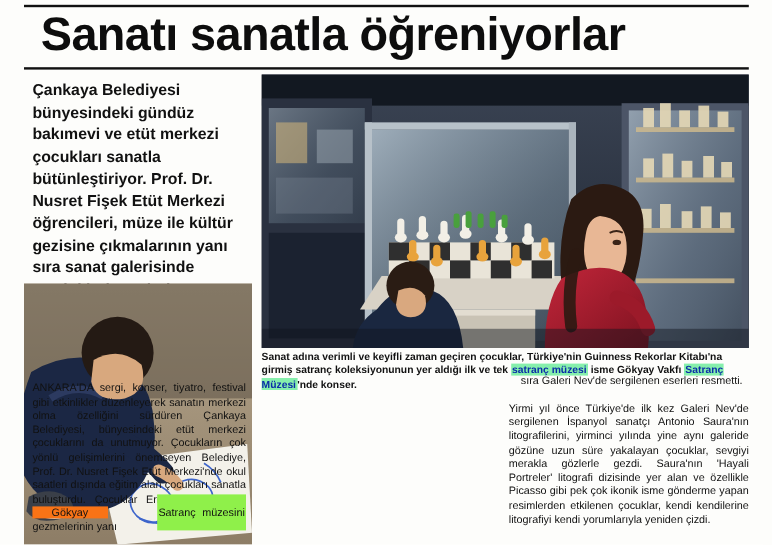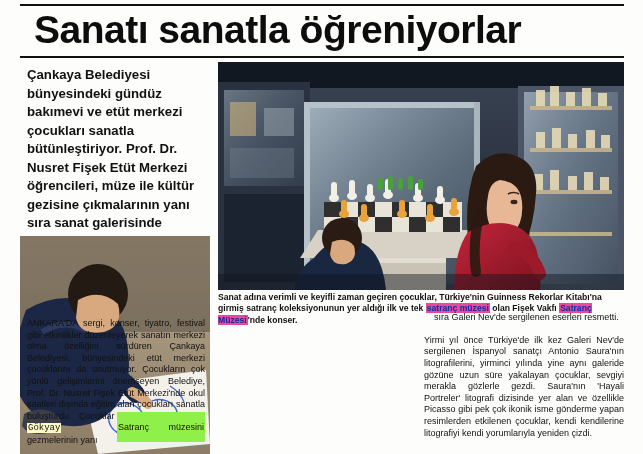--- a/index.html
+++ b/index.html
@@ -78,44 +78,43 @@
     position: absolute;
     left: 218px;
     top: 292px;
     width: 406px;
     font-size: 8.6px;
     line-height: 11.4px;
     font-weight: bold;
     color: #111;
   }
   .caption .hl {
-    background: #ec4899;
+    background: #86efac;
     padding: 0 1px;
   }
   .caption .hl-blue {
     color: #0b2ea8;
   }
   
   .col {
     position: absolute;
     top: 318px;
     font-size: 9px;
     line-height: 11.6px;
     color: #111;
     text-align: justify;
   }
   .col1 { left: 27px; width: 178px; }
   .col3 { left: 424px; width: 200px; }
   .col .lead {
     font-weight: normal;
   }
   .mark-yellow {
-    background: #fef9c3;
-    padding: 0 1px;
-    font-family: Liberation Mono, monospace;
+    background: #f97316;
+    padding: 0 16px;
   }
   .mark-green {
     background: #8ff04a;
     padding: 10px 1px;
     margin-left: 36px;
   }
 </style>
 </head>
 <body>
 
@@ -273,21 +272,21 @@
         <path d="M96 196 q20 -26 46 -16 q22 8 26 48 l-92 0 q2 -20 20 -32 z" fill="#1a2740"></path>
         <circle cx="124" cy="176" r="20" fill="#2a1c14"></circle>
         <path d="M114 180 q14 -6 22 4 q4 14 -8 18 q-14 2 -16 -10 z" fill="#d9a87f"></path>
       </g>
 
       <rect x="0" y="212" width="406" height="16" fill="#0f141c" opacity="0.45"></rect>
     </svg>
   </div>
 
   <div class="caption">
-    <span>Sanat adına verimli ve keyifli zaman geçiren çocuklar, Türkiye'nin Guinness Rekorlar Kitabı'na girmiş satranç koleksiyonunun yer aldığı ilk ve tek </span><span class="hl hl-blue">satranç müzesi</span><span> olan Fişek Vakfı </span><span class="hl hl-blue">Satranç Müzesi</span><span>'nde konser.</span>
+    <span>Sanat adına verimli ve keyifli zaman geçiren çocuklar, Türkiye'nin Guinness Rekorlar Kitabı'na girmiş satranç koleksiyonunun yer aldığı ilk ve tek </span><span class="hl hl-blue">satranç müzesi</span><span> isme Gökyay Vakfı </span><span class="hl hl-blue">Satranç Müzesi</span><span>'nde konser.</span>
   </div>
 
   <div style="position:absolute;left:20px;top:236px;width:190px;height:218px;overflow:hidden;">
     <svg width="190" height="218" viewBox="0 0 190 218" xmlns="http://www.w3.org/2000/svg">
       <defs>
         <linearGradient id="floorg" x1="0" y1="0" x2="0" y2="1">
           <stop offset="0%" stop-color="#b9a98f"></stop>
           <stop offset="100%" stop-color="#8d7d66"></stop>
         </linearGradient>
       </defs>

